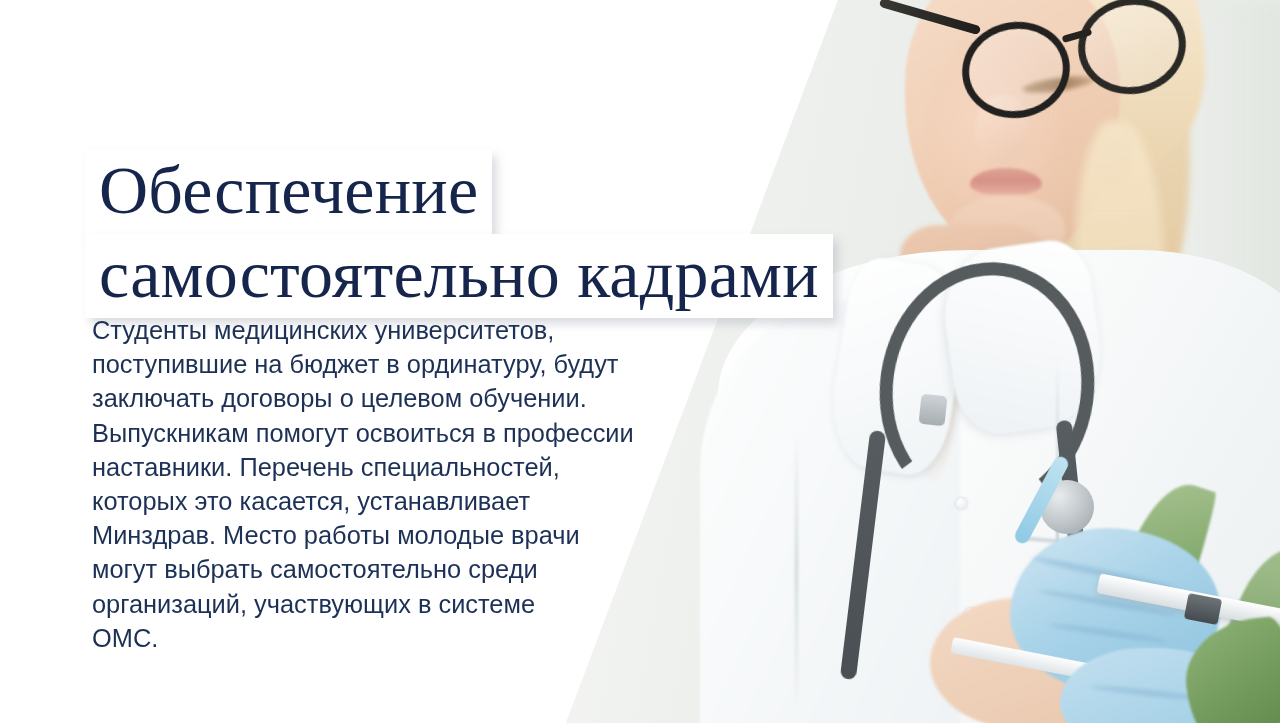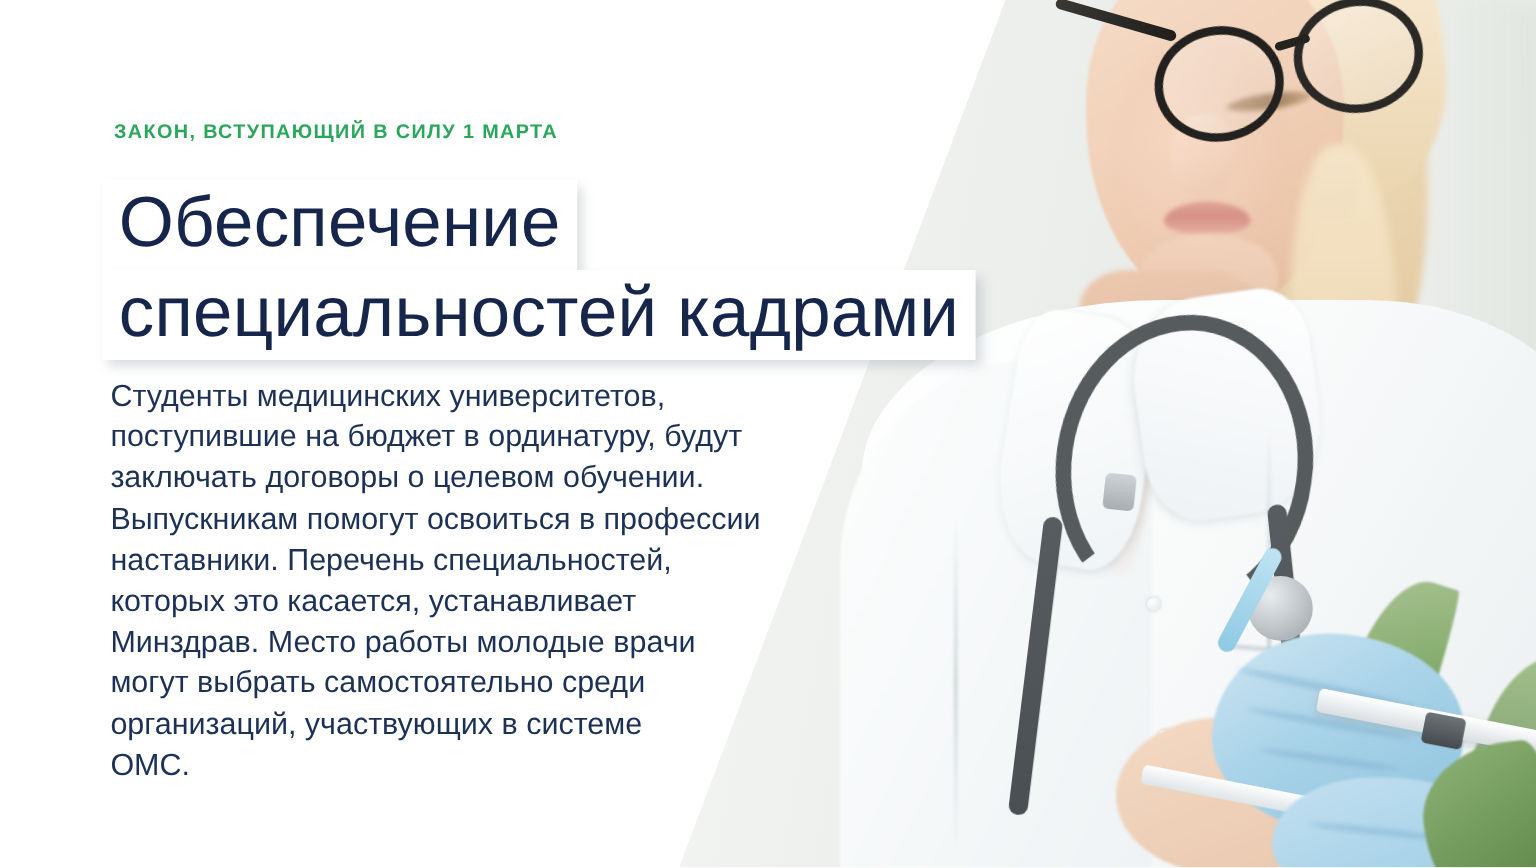--- a/index.html
+++ b/index.html
@@ -389,22 +389,22 @@
 
   .headline-wrap { position:absolute; left:85px; top:150px; }
   .hl-box {
     display:inline-block;
     background:#ffffff;
     box-shadow:5px 6px 9px rgba(165,172,180,.42);
     padding:6px 14px 10px 14px;
     white-space:nowrap;
   }
   .hl-text {
-    font-family:Liberation Sans, sans-serif;
-    font-size:59px;
+    font-family:Liberation Serif, serif;
+    font-size:68px;
     line-height:1.0;
     color:#16254b;
     letter-spacing:.2px;
   }
 
   .body-text {
     position:absolute;
     left:92px; top:313px;
     width:600px;
     font-size:25.4px;
@@ -484,29 +484,28 @@
       <div class="glove-bottom"></div>
       <div class="glove-wrinkle w4"></div>
       <div class="clipboard"></div>
       <div class="clipboard-clip"></div>
       <div class="leaf leaf2"></div>
 
       <div class="photo-soft"></div>
     </div>
   </div>
 
-  <div class="eyebrow">ЗАКОН, ВСТУПАЮЩИЙ В СИЛУ 1 МАРТА</div>
 
   <div class="headline-wrap">
     <div class="hl-box">
       <span class="hl-text">Обеспечение</span>
     </div>
     <br>
     <div class="hl-box">
-      <span class="hl-text">специальностей кадрами</span>
+      <span class="hl-text">самостоятельно кадрами</span>
     </div>
   </div>
 
   <div class="body-text">Студенты медицинских университетов,
 поступившие на бюджет в ординатуру, будут
 заключать договоры о целевом обучении.
 Выпускникам помогут освоиться в профессии
 наставники. Перечень специальностей,
 которых это касается, устанавливает
 Минздрав. Место работы молодые врачи

